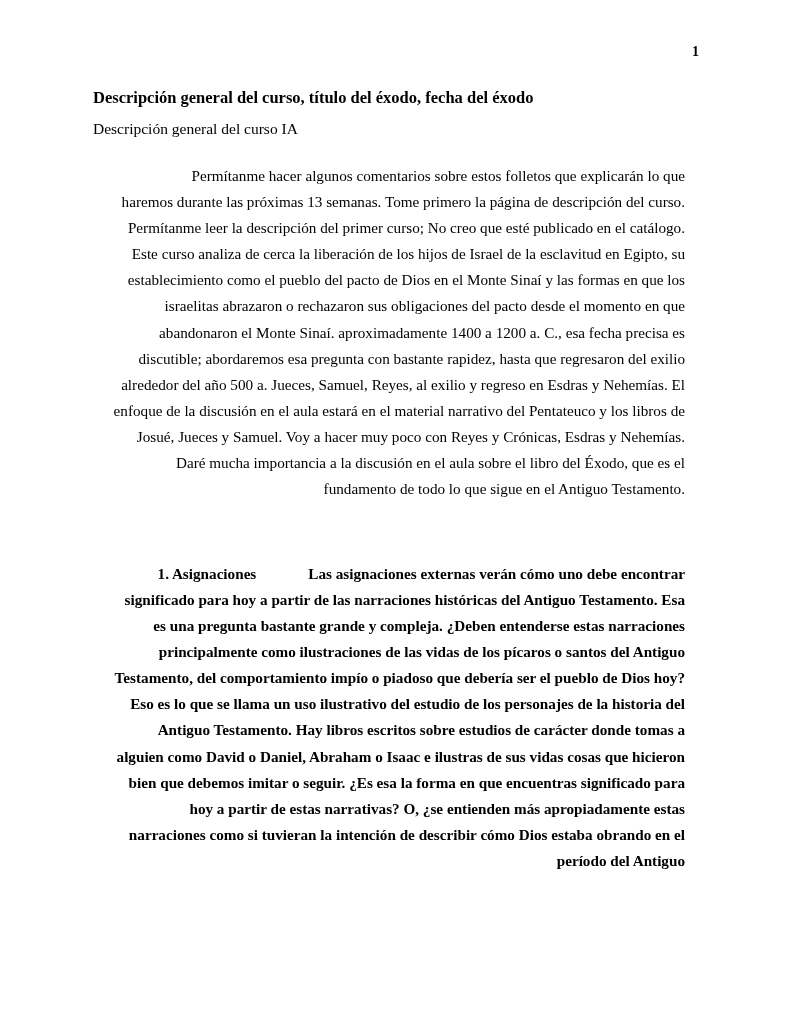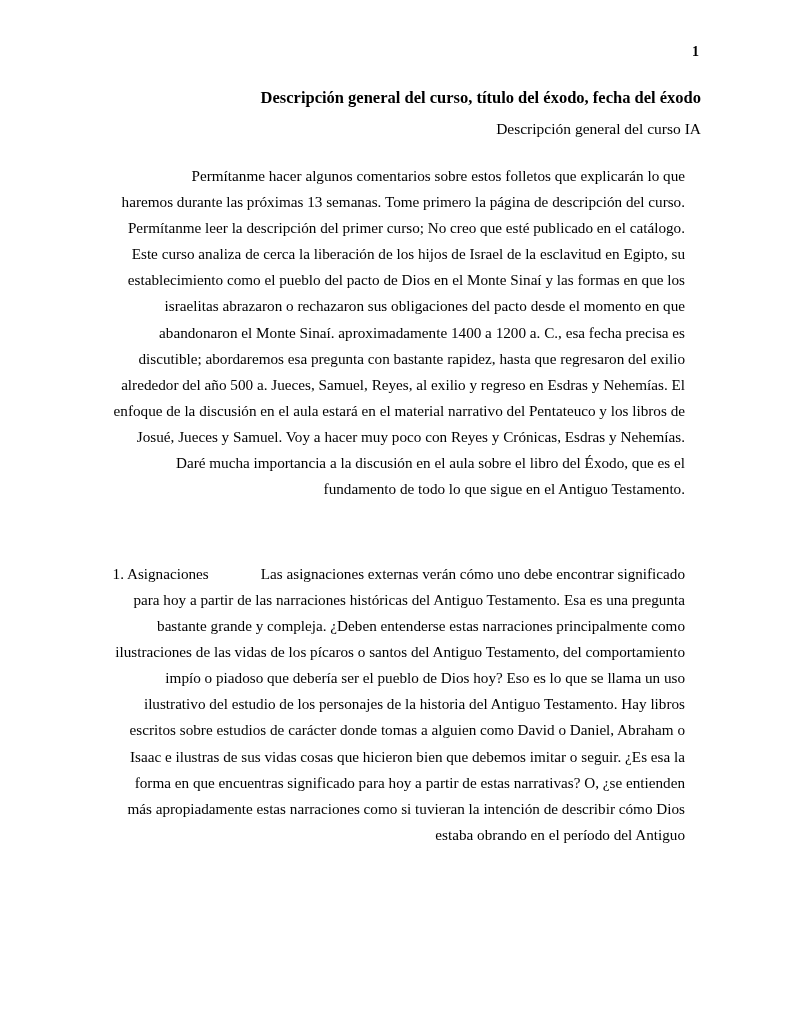--- a/index.html
+++ b/index.html
@@ -39,46 +39,45 @@
     letter-spacing: 0.1px;
     margin: 0 0 18px 0;
     line-height: 1.2;
   }
   .doc-title {
     font-family: "Liberation Serif", serif;
     font-size: 16.5px;
     font-weight: bold;
     margin: 0 0 10px 0;
     line-height: 1.25;
-    text-align: right;
   }
   .subtitle {
     font-family: "Liberation Serif", serif;
     font-size: 15.5px;
     margin: 0 0 24px 0;
     line-height: 1.3;
-    text-align: right;
   }
   p.para {
     font-family: "Liberation Serif", serif;
     font-size: 15.2px;
     line-height: 1.72;
     margin: 16px;
     text-align: right;
   }
   p.para.indent {
     text-indent: 54px;
   }
   .spacer {
     height: 26px;
   }
   .section-head-inline {
     font-family: "Liberation Serif", serif;
     font-size: 15.2px;
     line-height: 1.72;
+    font-weight: bold;
   }
   .tab-gap {
     display: inline-block;
     width: 52px;
   }
 </style>
 </head>
 <body>
 
 <div class="page">

